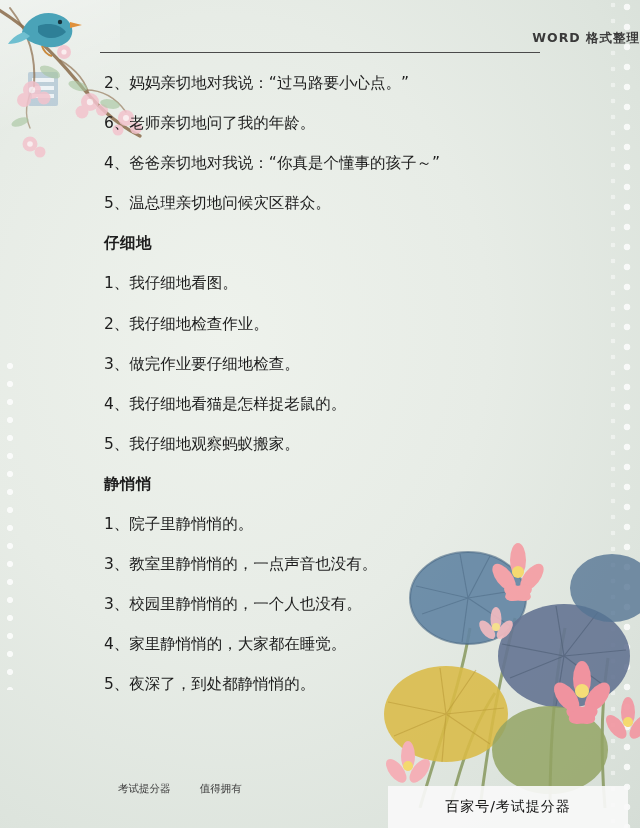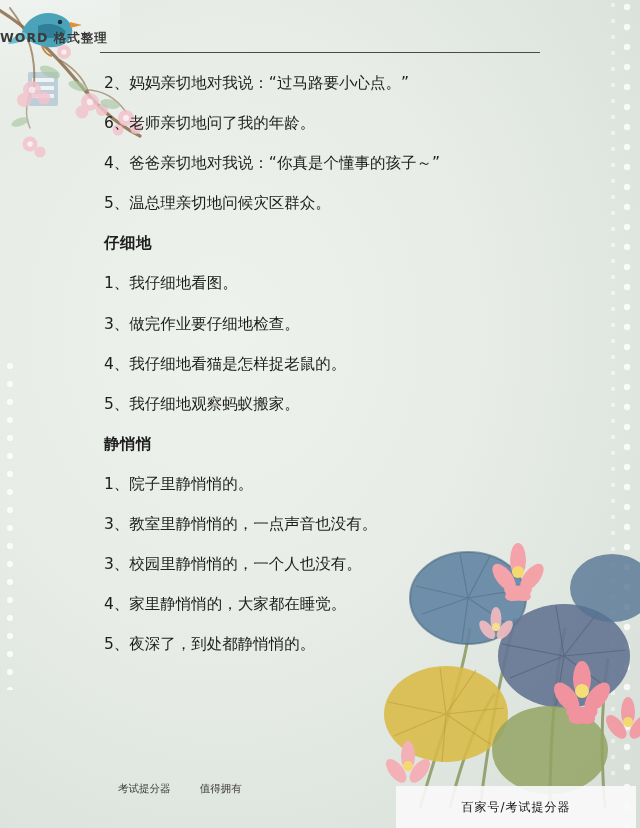--- a/index.html
+++ b/index.html
@@ -103,21 +103,21 @@
     width: 300px;
     height: 330px;
   }
 
   
   .header-title {
     position: absolute;
     left: 0;
     right: 0;
     top: 30px;
-    text-align: left;
+    text-align: right;
     font-size: 12.5px;
     letter-spacing: 1px;
     color: #3a3a3a;
     font-weight: 600;
     font-family: "DejaVu Sans", "Liberation Sans", sans-serif;
   }
   .header-rule {
     position: absolute;
     left: 100px;
     right: 100px;
@@ -149,29 +149,29 @@
     left: 118px;
     bottom: 32px;
     font-size: 10.5px;
     color: #3c3c3c;
     font-family: "DejaVu Sans", "Liberation Sans", sans-serif;
   }
   .footer span { margin-right: 26px; }
 
   .watermark {
     position: absolute;
-    right: 4px;
+    right: 12px;
     bottom: 0;
     width: 240px;
     height: 42px;
     background: rgba(248,248,248,0.92);
     display: flex;
     align-items: center;
     justify-content: center;
-    font-size: 12px;
+    font-size: 14px;
     color: #111;
     letter-spacing: 1px;
     font-family: "DejaVu Sans", "Liberation Sans", sans-serif;
   }
 </style>
 </head>
 <body>
 
 <div id="page">
 
@@ -309,20 +309,21 @@
   <div class="header-title">WORD 格式整理</div>
   <div class="header-rule"></div>
 
   <div class="content">
     <p class="line">2、妈妈亲切地对我说：“过马路要小心点。”</p>
     <p class="line">6、老师亲切地问了我的年龄。</p>
     <p class="line">4、爸爸亲切地对我说：“你真是个懂事的孩子～”</p>
     <p class="line">5、温总理亲切地问候灾区群众。</p>
     <p class="line heading">仔细地</p>
     <p class="line">1、我仔细地看图。</p>
+    <p class="line">2、我仔细地检查作业。</p>
     <p class="line">3、做完作业要仔细地检查。</p>
     <p class="line">4、我仔细地看猫是怎样捉老鼠的。</p>
     <p class="line">5、我仔细地观察蚂蚁搬家。</p>
     <p class="line heading">静悄悄</p>
     <p class="line">1、院子里静悄悄的。</p>
     <p class="line">3、教室里静悄悄的，一点声音也没有。</p>
     <p class="line">3、校园里静悄悄的，一个人也没有。</p>
     <p class="line">4、家里静悄悄的，大家都在睡觉。</p>
     <p class="line">5、夜深了，到处都静悄悄的。</p>
   </div>

